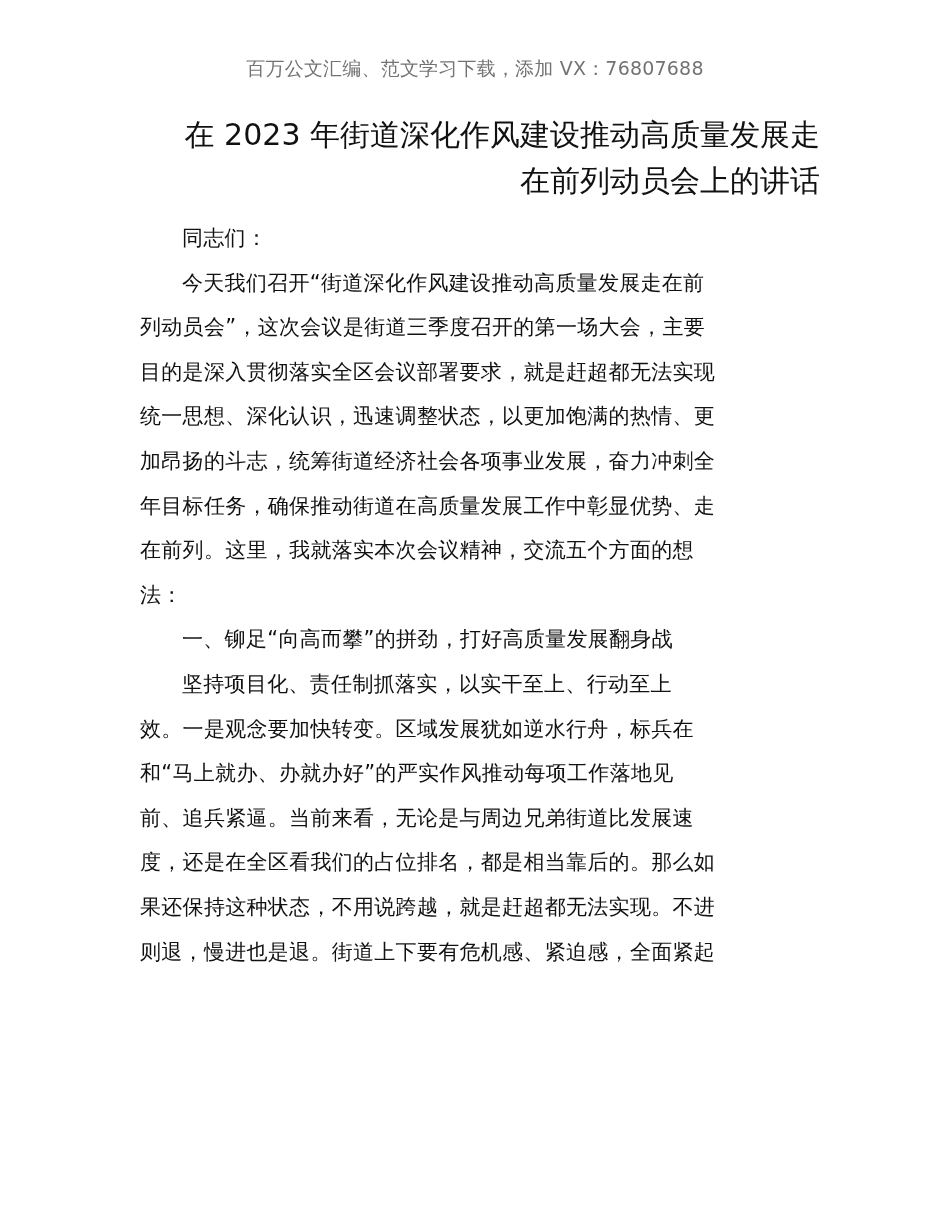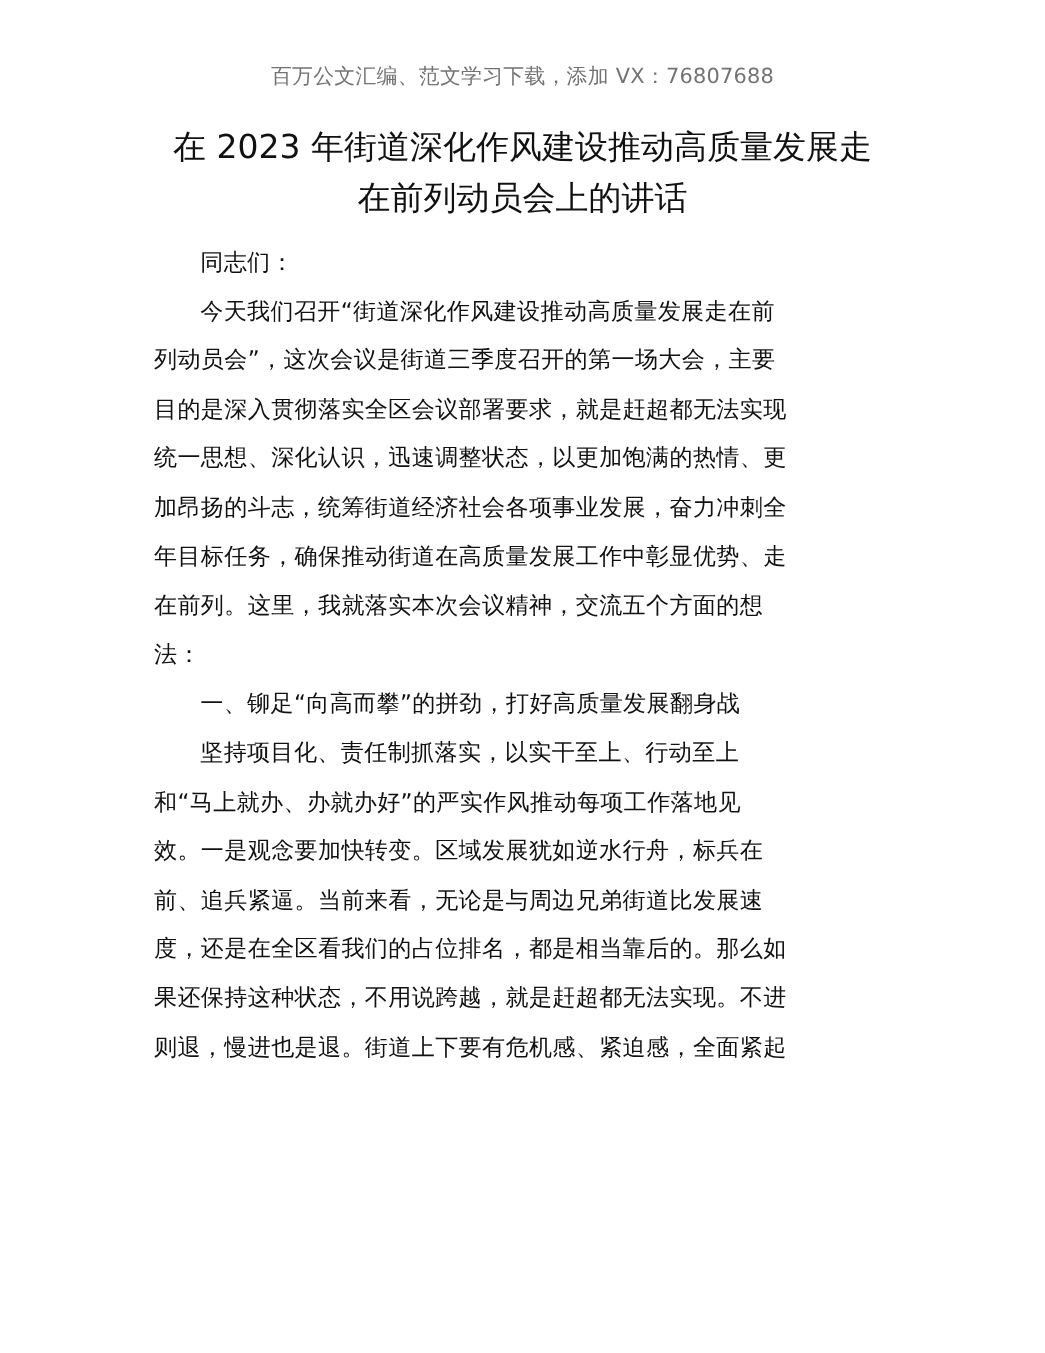--- a/index.html
+++ b/index.html
@@ -8,21 +8,21 @@
       position: absolute; left: 0; top: 0; width: 950px; height: 1230px;
       font-family: "DejaVu Sans", "Liberation Sans", sans-serif;
       color: #111111;
     }
     .watermark {
       position: absolute; top: 56px; left: 0; width: 950px;
       text-align: center; font-size: 19px; color: #737373; letter-spacing: 0.2px;
     }
     .title {
       position: absolute; top: 112px; left: 130px; width: 690px;
-      text-align: center; font-size: 30px; line-height: 46px; color: #111;
+      text-align: right; font-size: 30px; line-height: 46px; color: #111;
     }
     .body-text {
       position: absolute; top: 216px; left: 140px; width: 672px;
       font-size: 21px; line-height: 44.6px; letter-spacing: 0.3px;
     }
     .line { display: block; white-space: nowrap; }
     .first { text-indent: 2em; }
     .cont { text-indent: 0; }
   </style>
 </head>
@@ -48,22 +48,22 @@
       <span class="line cont">加昂扬的斗志，统筹街道经济社会各项事业发展，奋力冲刺全</span>
       <span class="line cont">年目标任务，确保推动街道在高质量发展工作中彰显优势、走</span>
       <span class="line cont">在前列。这里，我就落实本次会议精神，交流五个方面的想</span>
       <span class="line cont">法：</span>
     </div>
 
     <span class="line first">一、铆足“向高而攀”的拼劲，打好高质量发展翻身战</span>
 
     <div>
       <span class="line first">坚持项目化、责任制抓落实，以实干至上、行动至上</span>
+      <span class="line cont">效。一是观念要加快转变。区域发展犹如逆水行舟，标兵在</span>
       <span class="line cont">和“马上就办、办就办好”的严实作风推动每项工作落地见</span>
-      <span class="line cont">效。一是观念要加快转变。区域发展犹如逆水行舟，标兵在</span>
       <span class="line cont">前、追兵紧逼。当前来看，无论是与周边兄弟街道比发展速</span>
       <span class="line cont">度，还是在全区看我们的占位排名，都是相当靠后的。那么如</span>
       <span class="line cont">果还保持这种状态，不用说跨越，就是赶超都无法实现。不进</span>
       <span class="line cont">则退，慢进也是退。街道上下要有危机感、紧迫感，全面紧起</span>
     </div>
   </div>
 
 </div>
 
 </body></html>

